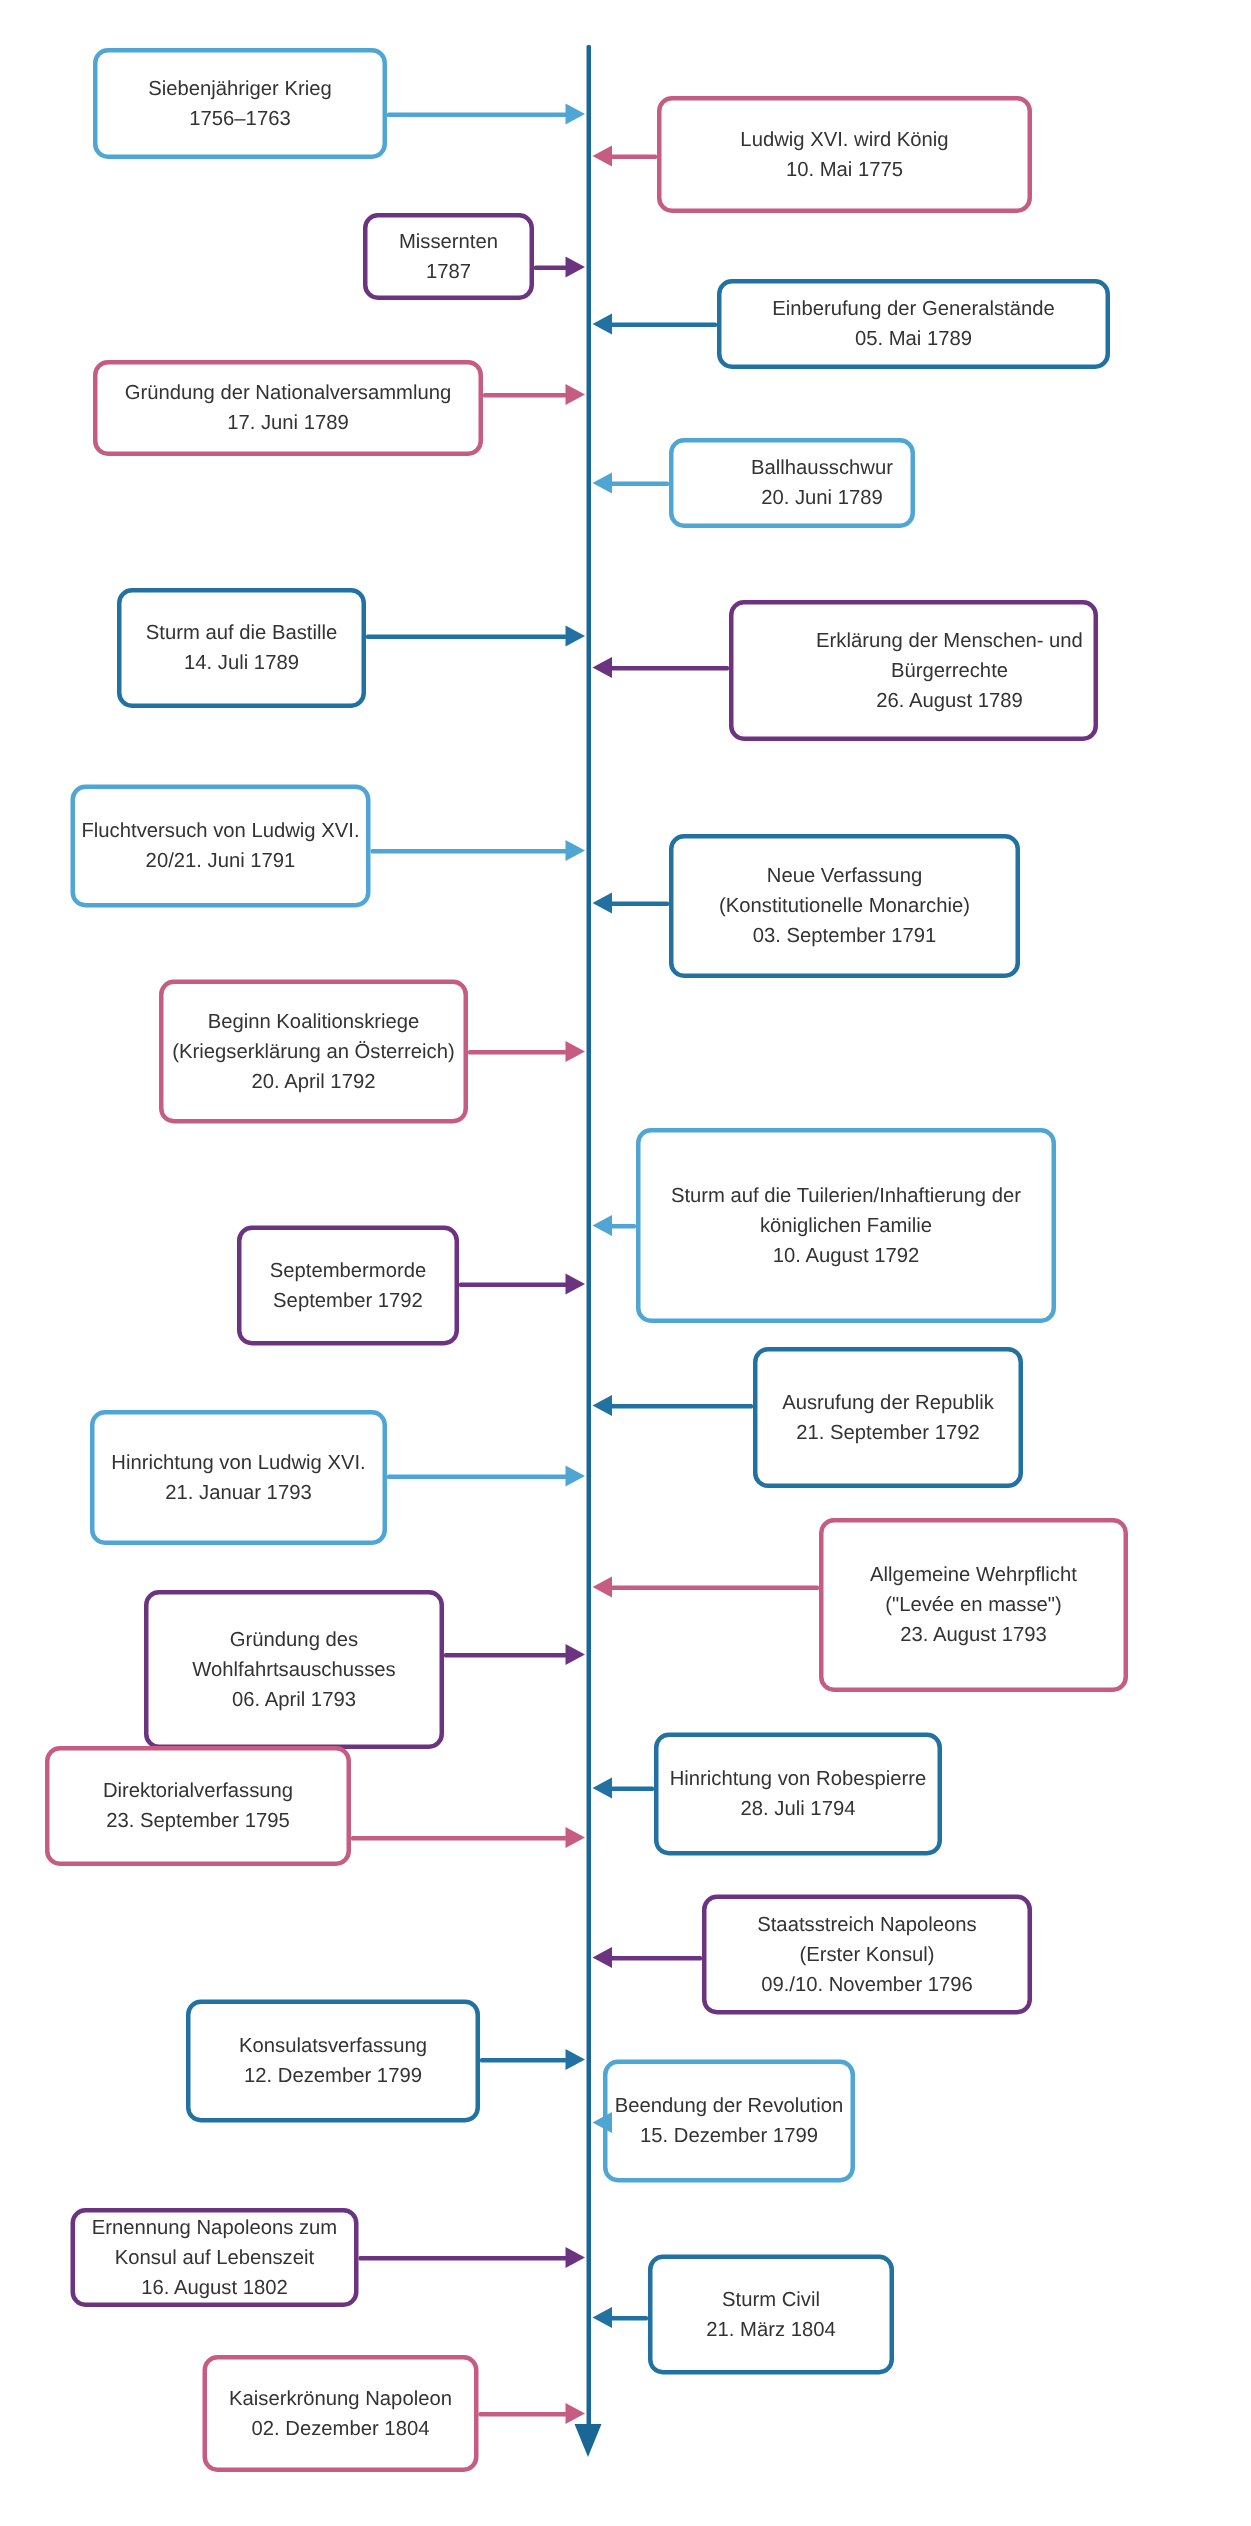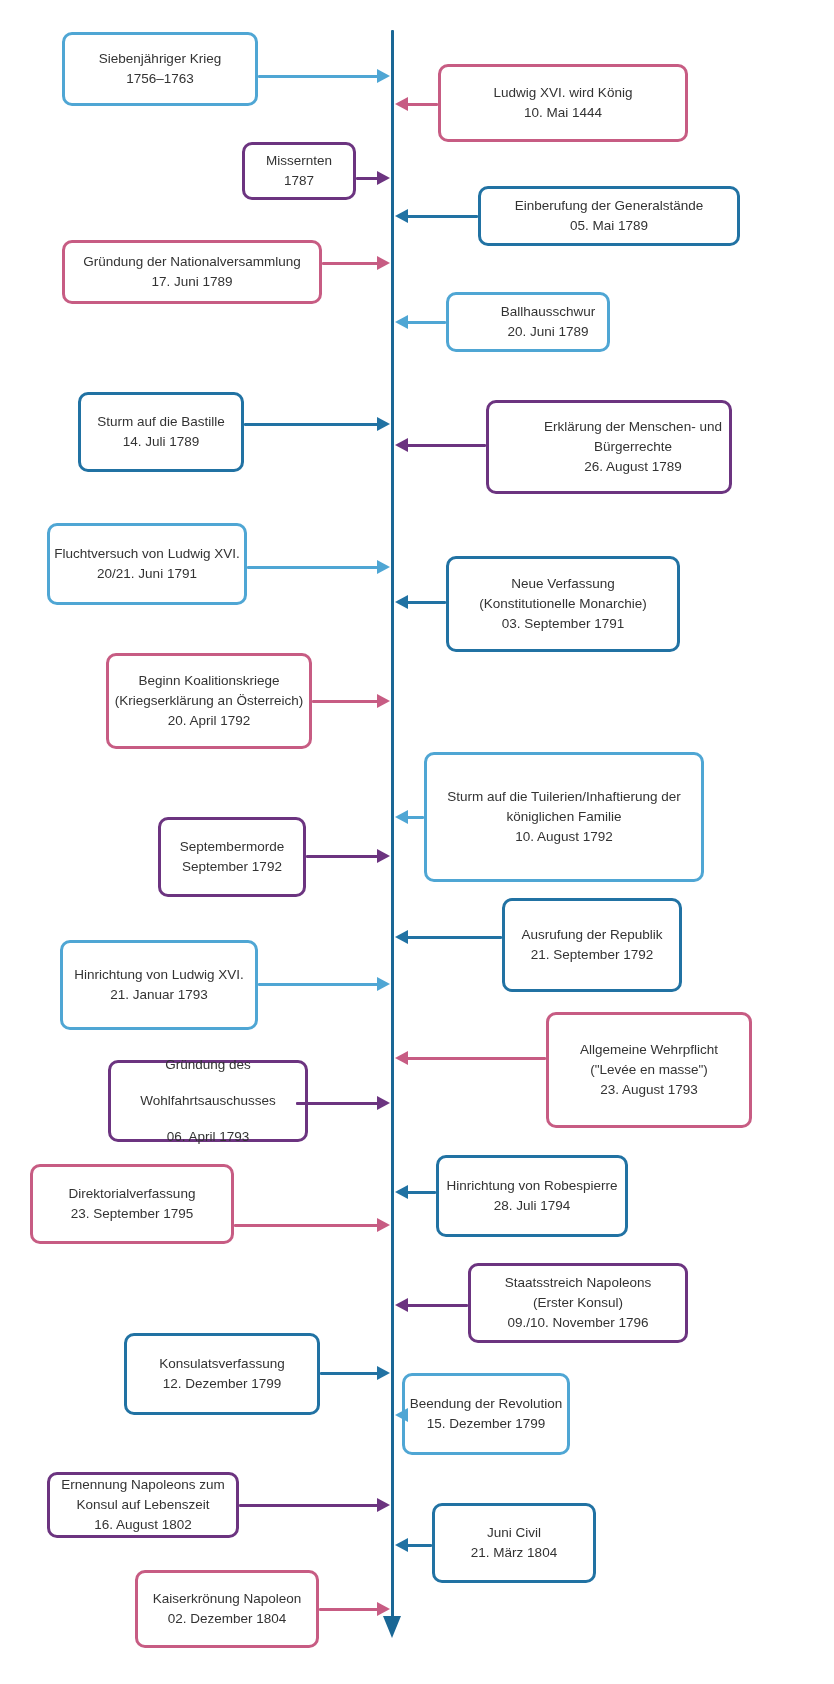--- a/index.html
+++ b/index.html
@@ -67,21 +67,21 @@
   <div class="timeline-arrowhead" style="left: 383px; top: 1616px; border-top: 22px solid rgb(26, 103, 149);"></div>
 
 <div class="event-box" style="left: 62px; top: 32px; width: 196px; height: 74px; border-color: rgb(79, 166, 212);">
       <div class="event-line">Siebenjähriger Krieg</div>
       <div class="event-line">1756–1763</div>
     </div>
     <div class="arrow-shaft" style="top: 74.5px; background: rgb(79, 166, 212); left: 258px; width: 120px;"></div>
     <div class="arrow-head" style="top: 69px; left: 377px; border-left: 13px solid rgb(79, 166, 212);"></div>
     <div class="event-box" style="left: 438px; top: 64px; width: 250px; height: 78px; border-color: rgb(199, 92, 131);">
       <div class="event-line">Ludwig XVI. wird König</div>
-      <div class="event-line">10. Mai 1444</div>
+      <div class="event-line">10. Mai 1775</div>
     </div>
     <div class="arrow-shaft" style="top: 102.5px; background: rgb(199, 92, 131); left: 407px; width: 31px;"></div>
     <div class="arrow-head" style="top: 97px; left: 395px; border-right: 13px solid rgb(199, 92, 131);"></div>
     <div class="event-box" style="left: 242px; top: 142px; width: 114px; height: 58px; border-color: rgb(108, 52, 128); align-items: center;">
       <div class="event-line">Missernten</div>
       <div class="event-line">1787</div>
     </div>
     <div class="arrow-shaft" style="top: 176.5px; background: rgb(108, 52, 128); left: 356px; width: 22px;"></div>
     <div class="arrow-head" style="top: 171px; left: 377px; border-left: 13px solid rgb(108, 52, 128);"></div>
     <div class="event-box" style="left: 478px; top: 186px; width: 262px; height: 60px; border-color: rgb(33, 114, 163);">
@@ -160,21 +160,21 @@
     </div>
     <div class="arrow-shaft" style="top: 982.5px; background: rgb(79, 166, 212); left: 258px; width: 120px;"></div>
     <div class="arrow-head" style="top: 977px; left: 377px; border-left: 13px solid rgb(79, 166, 212);"></div>
     <div class="event-box" style="left: 546px; top: 1012px; width: 206px; height: 116px; border-color: rgb(199, 92, 131);">
       <div class="event-line">Allgemeine Wehrpflicht</div>
       <div class="event-line">("Levée en masse")</div>
       <div class="event-line">23. August 1793</div>
     </div>
     <div class="arrow-shaft" style="top: 1056.5px; background: rgb(199, 92, 131); left: 407px; width: 139px;"></div>
     <div class="arrow-head" style="top: 1051px; left: 395px; border-right: 13px solid rgb(199, 92, 131);"></div>
-    <div class="event-box" style="left: 108px; top: 1060px; width: 200px; height: 82px; border-color: rgb(108, 52, 128); gap: 16px;">
+    <div class="event-box" style="left: 96px; top: 1060px; width: 200px; height: 106px; border-color: rgb(108, 52, 128);">
       <div class="event-line">Gründung des</div>
       <div class="event-line">Wohlfahrtsauschusses</div>
       <div class="event-line">06. April 1793</div>
     </div>
     <div class="arrow-shaft" style="top: 1101.5px; background: rgb(108, 52, 128); left: 296px; width: 82px;"></div>
     <div class="arrow-head" style="top: 1096px; left: 377px; border-left: 13px solid rgb(108, 52, 128);"></div>
     <div class="event-box" style="left: 436px; top: 1155px; width: 192px; height: 82px; border-color: rgb(33, 114, 163);">
       <div class="event-line">Hinrichtung von Robespierre</div>
       <div class="event-line">28. Juli 1794</div>
     </div>
@@ -206,21 +206,21 @@
     <div class="arrow-shaft" style="top: 1413.5px; background: rgb(79, 166, 212); left: 407px;"></div>
     <div class="arrow-head" style="top: 1408px; left: 395px; border-right: 13px solid rgb(79, 166, 212);"></div>
     <div class="event-box" style="left: 47px; top: 1472px; width: 192px; height: 66px; border-color: rgb(108, 52, 128);">
       <div class="event-line">Ernennung Napoleons zum</div>
       <div class="event-line">Konsul auf Lebenszeit</div>
       <div class="event-line">16. August 1802</div>
     </div>
     <div class="arrow-shaft" style="top: 1503.5px; background: rgb(108, 52, 128); left: 239px; width: 139px;"></div>
     <div class="arrow-head" style="top: 1498px; left: 377px; border-left: 13px solid rgb(108, 52, 128);"></div>
     <div class="event-box" style="left: 432px; top: 1503px; width: 164px; height: 80px; border-color: rgb(33, 114, 163);">
-      <div class="event-line">Juni Civil</div>
+      <div class="event-line">Sturm Civil</div>
       <div class="event-line">21. März 1804</div>
     </div>
     <div class="arrow-shaft" style="top: 1543.5px; background: rgb(33, 114, 163); left: 407px; width: 25px;"></div>
     <div class="arrow-head" style="top: 1538px; left: 395px; border-right: 13px solid rgb(33, 114, 163);"></div>
     <div class="event-box" style="left: 135px; top: 1570px; width: 184px; height: 78px; border-color: rgb(199, 92, 131);">
       <div class="event-line">Kaiserkrönung Napoleon</div>
       <div class="event-line">02. Dezember 1804</div>
     </div>
     <div class="arrow-shaft" style="top: 1607.5px; background: rgb(199, 92, 131); left: 319px; width: 59px;"></div>
     <div class="arrow-head" style="top: 1602px; left: 377px; border-left: 13px solid rgb(199, 92, 131);"></div>

